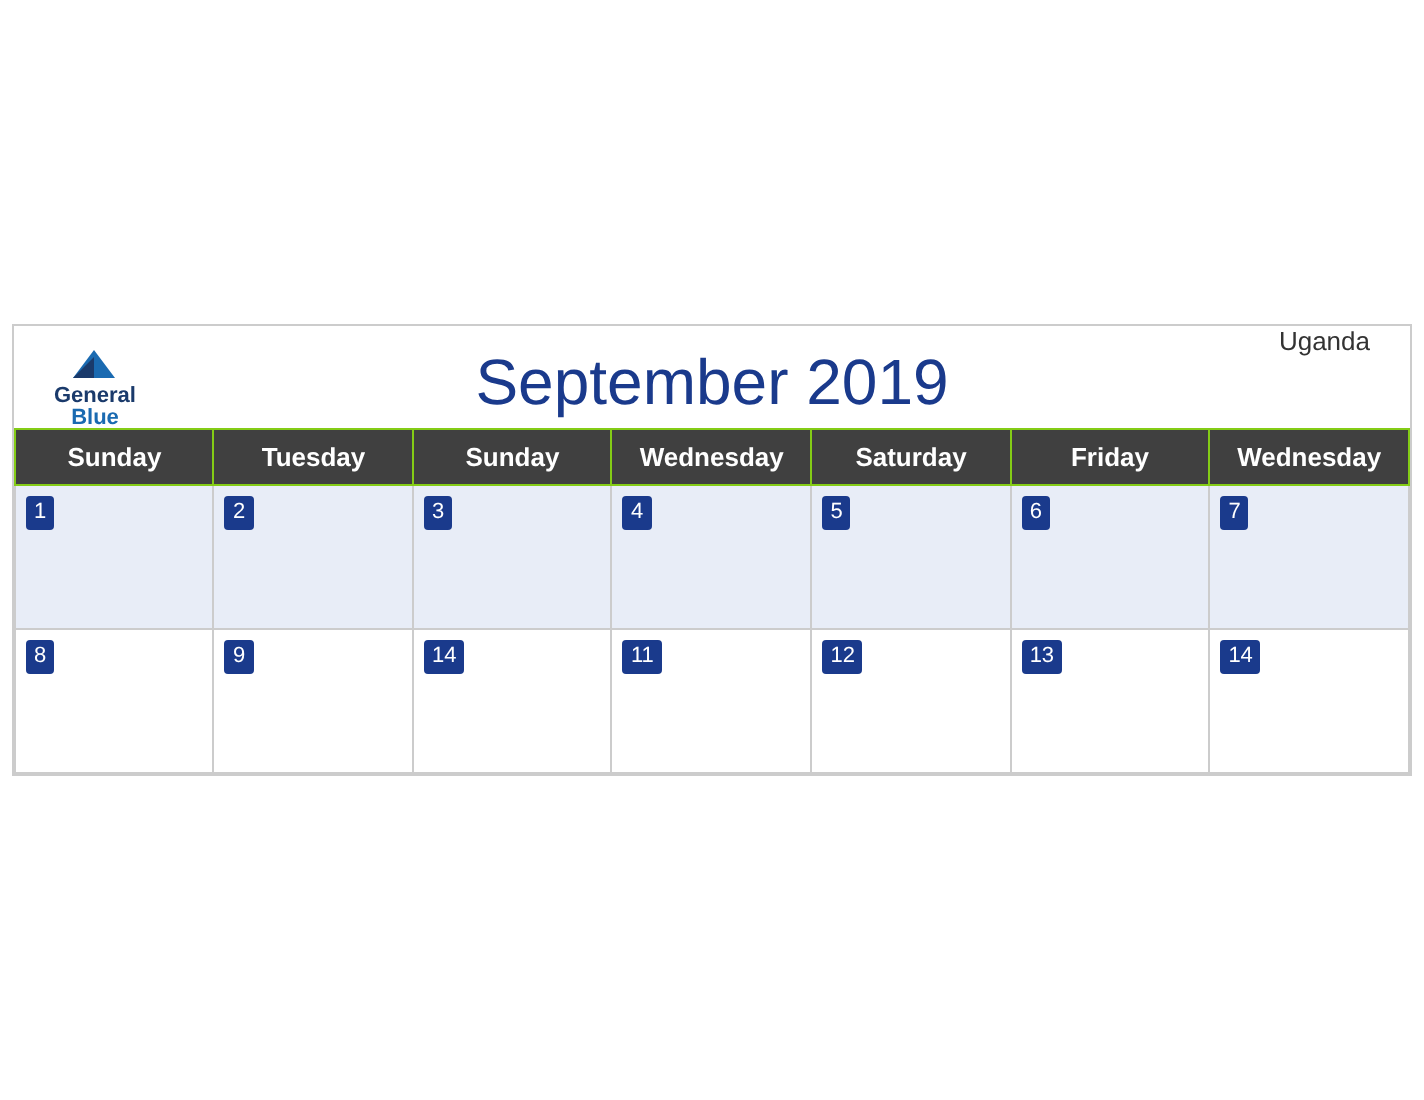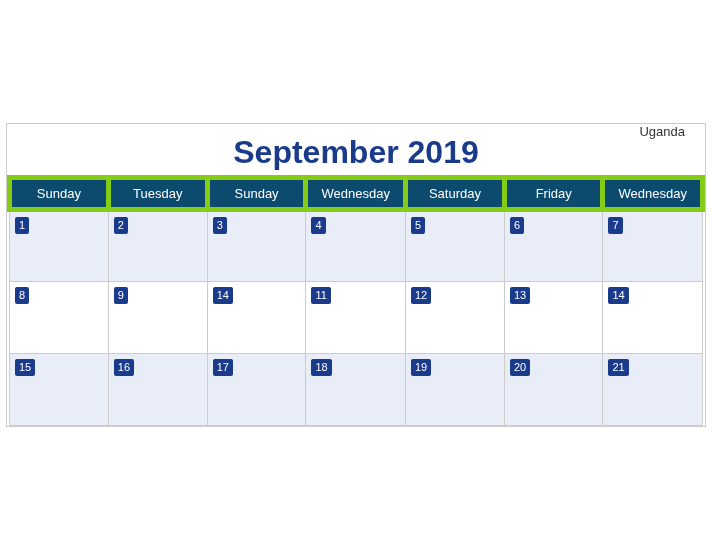--- a/index.html
+++ b/index.html
@@ -51,35 +51,35 @@
     .country-label {
       position: absolute;
       right: 20px;
       top: 0;
       font-size: 13px;
       color: #333;
     }
     .calendar-title {
       font-size: 32px;
       color: #1a3a8c;
-      font-weight: bold;
+      font-weight: normal;
       text-align: center;
     }
     .calendar-grid {
       width: 100%;
       border-collapse: collapse;
     }
     .calendar-grid th {
-      background-color: #0c4a6e;
+      background-color: #404040;
       color: #fff;
       text-align: center;
       padding: 6px 4px;
       font-size: 13px;
-      font-weight: normal;
-      border: 5px solid #84cc16;
+      font-weight: bold;
+      border: 1px solid #84cc16;
     }
     .calendar-grid td {
       border: 1px solid #ccc;
       vertical-align: top;
       width: 100px;
       height: 72px;
       padding: 3px 5px;
     }
     .day-number {
       font-size: 11px;
@@ -95,20 +95,28 @@
     }
     .row-white td {
       background-color: #fff;
     }
   </style>
 </head>
 <body>
 
 <div class="calendar-container">
   <div class="calendar-header">
+    <div class="logo-area">
+      <svg class="logo-icon" viewBox="0 0 40 30">
+        <polygon points="5,25 20,5 35,25" fill="#1a6ab1"></polygon>
+        <polygon points="5,25 20,10 20,25" fill="#1a3a6b"></polygon>
+      </svg>
+      <span class="logo-text-general">General</span>
+      <span class="logo-text-blue">Blue</span>
+    </div>
     <h1 class="calendar-title">September 2019</h1>
     <div class="country-label">Uganda</div>
   </div>
 
   <table class="calendar-grid">
     <thead>
       <tr>
         <th>Sunday</th>
         <th>Tuesday</th>
         <th>Sunday</th>
@@ -130,24 +138,15 @@
         </tr>
         <tr class="row-white">
           <td><span class="day-number">8</span></td>
           <td><span class="day-number">9</span></td>
           <td><span class="day-number">14</span></td>
           <td><span class="day-number">11</span></td>
           <td><span class="day-number">12</span></td>
           <td><span class="day-number">13</span></td>
           <td><span class="day-number">14</span></td>
         </tr>
-        <tr class="row-shade">
-          <td><span class="day-number">15</span></td>
-          <td><span class="day-number">16</span></td>
-          <td><span class="day-number">17</span></td>
-          <td><span class="day-number">18</span></td>
-          <td><span class="day-number">19</span></td>
-          <td><span class="day-number">20</span></td>
-          <td><span class="day-number">21</span></td>
-        </tr>
       </tbody>
   </table>
 </div>
 
 </body></html>

